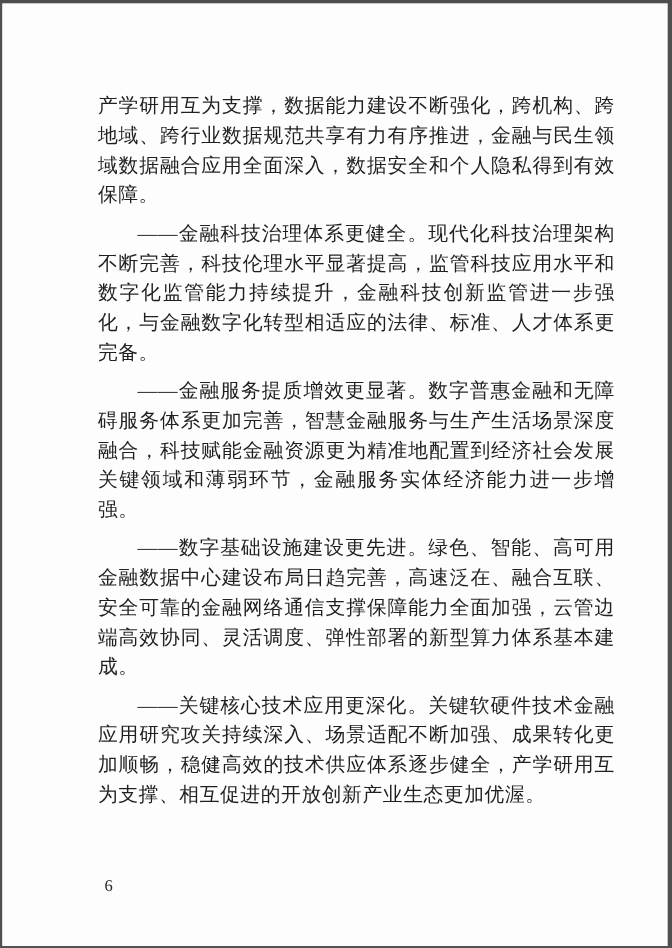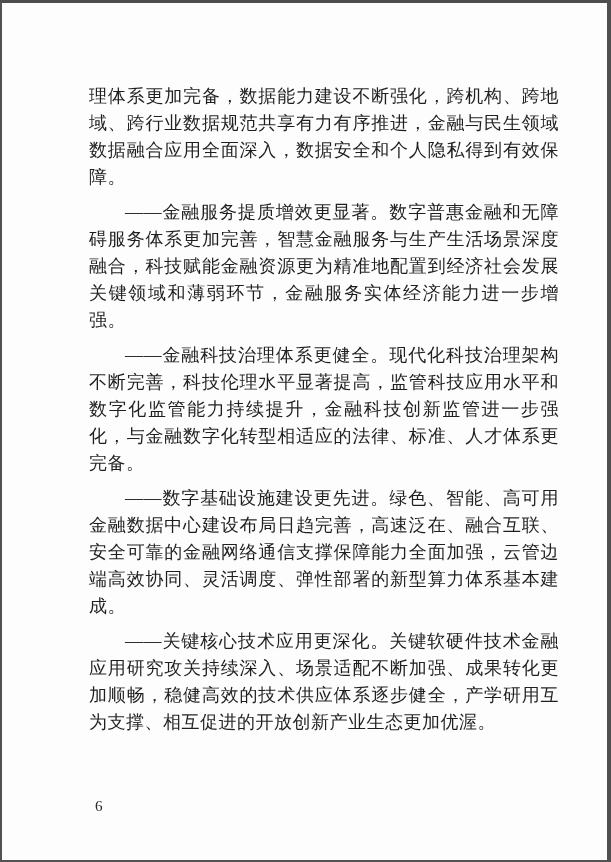--- a/index.html
+++ b/index.html
@@ -46,20 +46,20 @@
     line-height: 18px;
     color: #2a2a2a;
     font-family: "Liberation Serif", serif;
   }
 </style>
 </head>
 <body>
 
 <div class="scan-page">
   <div class="doc-body">
-    <p class="para">理体系更加完备，数据能力建设不断强化，跨机构、跨地域、跨行业数据规范共享有力有序推进，金融与民生领域数据融合应用全面深入，数据安全和个人隐私得到有效保障。</p>
+    <p class="para">产学研用互为支撑，数据能力建设不断强化，跨机构、跨地域、跨行业数据规范共享有力有序推进，金融与民生领域数据融合应用全面深入，数据安全和个人隐私得到有效保障。</p>
+    <p class="para indent">——金融科技治理体系更健全。现代化科技治理架构不断完善，科技伦理水平显著提高，监管科技应用水平和数字化监管能力持续提升，金融科技创新监管进一步强化，与金融数字化转型相适应的法律、标准、人才体系更完备。</p>
     <p class="para indent">——金融服务提质增效更显著。数字普惠金融和无障碍服务体系更加完善，智慧金融服务与生产生活场景深度融合，科技赋能金融资源更为精准地配置到经济社会发展关键领域和薄弱环节，金融服务实体经济能力进一步增强。</p>
-    <p class="para indent">——金融科技治理体系更健全。现代化科技治理架构不断完善，科技伦理水平显著提高，监管科技应用水平和数字化监管能力持续提升，金融科技创新监管进一步强化，与金融数字化转型相适应的法律、标准、人才体系更完备。</p>
     <p class="para indent">——数字基础设施建设更先进。绿色、智能、高可用金融数据中心建设布局日趋完善，高速泛在、融合互联、安全可靠的金融网络通信支撑保障能力全面加强，云管边端高效协同、灵活调度、弹性部署的新型算力体系基本建成。</p>
     <p class="para indent">——关键核心技术应用更深化。关键软硬件技术金融应用研究攻关持续深入、场景适配不断加强、成果转化更加顺畅，稳健高效的技术供应体系逐步健全，产学研用互为支撑、相互促进的开放创新产业生态更加优渥。</p>
   </div>
   <div class="page-number">6</div>
 </div>
 
 </body></html>

